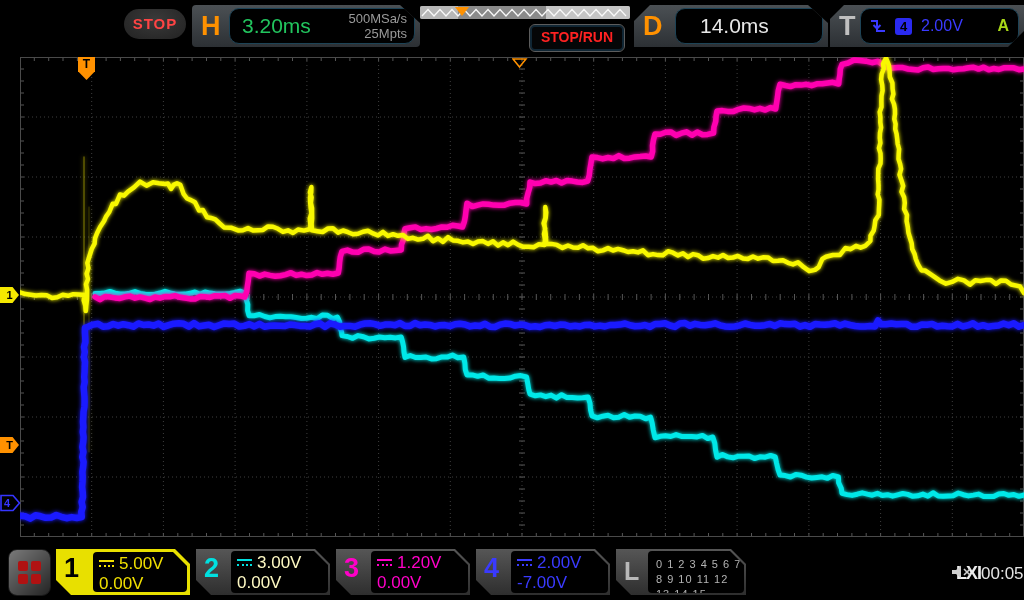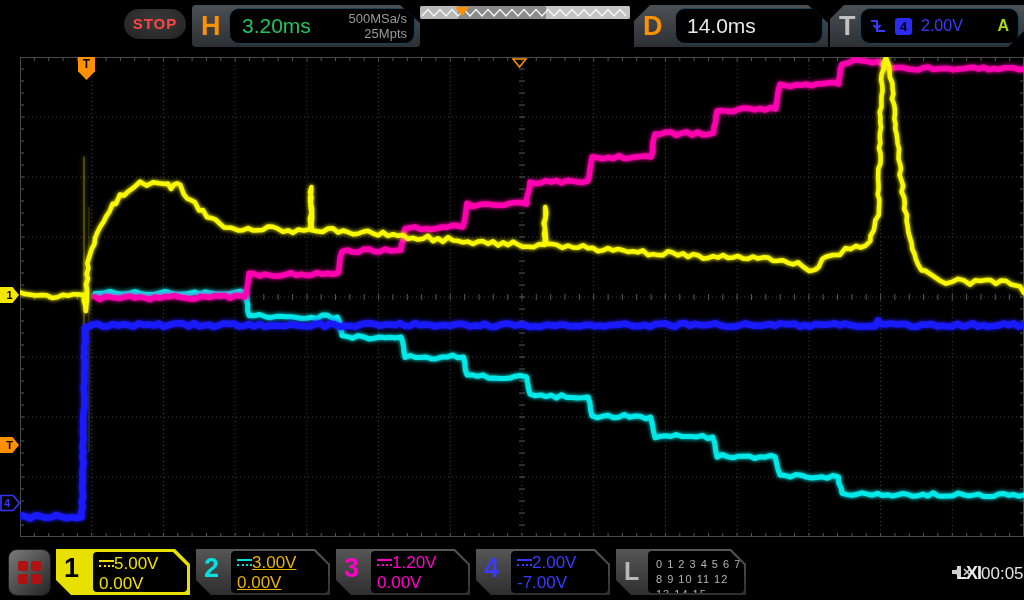--- a/index.html
+++ b/index.html
@@ -17,21 +17,21 @@
   .blk-t{left:830px;width:194px;clip-path:polygon(14px 0,100% 0,100% calc(100% - 16px),calc(100% - 16px) 100%,0 100%,0 14px);}
   .blk-letter{position:absolute;left:9px;top:0;line-height:42px;font-size:27px;font-weight:bold;color:#ff9100;}
   .blk-letter.gray{color:#c0c0c0;}
   .blk-inner{position:absolute;top:3px;bottom:3px;right:5px;background:#000;
         border:1px solid #1d4356;border-radius:10px;}
   .h-inner{left:37px;}
   .d-inner{left:41px;}
   .t-inner{left:30px;display:flex;align-items:center;gap:9px;padding:0 9px;}
   .tb-main{position:absolute;left:12px;top:0;line-height:34px;font-size:21px;color:#22c55e;}
   .sr-stack{position:absolute;right:7px;top:2px;text-align:right;font-size:13px;color:#9a9a9a;line-height:15px;}
-  .d-main{position:absolute;left:11px;top:0;line-height:34px;font-size:21px;color:#e8e8e8;}
+  .d-main{position:absolute;left:24px;top:0;line-height:34px;font-size:21px;color:#e8e8e8;}
   .t-src-badge{width:17px;height:17px;background:#2a2af0;color:#000;font-weight:bold;font-size:13px;
         line-height:17px;text-align:center;border-radius:3px;}
   .t-level{color:#3a3aff;font-size:16px;}
   .t-mode{color:#a8d818;font-size:16px;font-weight:bold;margin-left:auto;}
   .preview{position:absolute;left:420px;top:6px;width:210px;height:13px;background:#8a8a8a;border-radius:2px;}
   .preview .segL{position:absolute;left:0;top:0;bottom:0;width:38px;background:#b7b7b7;border-radius:2px 0 0 2px;}
   .preview .segR{position:absolute;left:126px;right:0;top:0;bottom:0;background:#c4c4c4;border-radius:0 2px 2px 0;}
   .preview svg{position:absolute;left:0;top:0;}
   .ptri{position:absolute;left:35px;top:1px;width:0;height:0;border-left:7px solid transparent;
         border-right:7px solid transparent;border-top:9px solid #ff9100;}
@@ -52,21 +52,21 @@
         background:linear-gradient(135deg,#7a7a7a,#242424);border:1px solid #191919;}
   .menu-grid{position:absolute;left:9px;top:11px;width:23px;height:23px;display:grid;
         grid-template-columns:10px 10px;grid-template-rows:10px 10px;gap:3px;}
   .menu-grid div{background:#b01212;border-radius:2px;}
   .chblk{position:absolute;top:549px;width:134px;height:46px;
         clip-path:polygon(0 0,calc(100% - 15px) 0,100% 15px,100% 100%,15px 100%,0 calc(100% - 15px));}
   .chblk .num{position:absolute;left:8px;top:4px;font-size:27px;font-weight:bold;}
   .chblk .box{position:absolute;left:35px;top:2px;right:2px;bottom:2px;background:#000;border-radius:4px;
         clip-path:polygon(0 0,calc(100% - 14px) 0,100% 14px,100% 100%,0 100%);
         font-size:17px;padding:1px 6px 0 6px;box-sizing:border-box;}
-  .chblk .r1{display:flex;align-items:center;height:21px;}
+  .chblk .r1{display:flex;align-items:center;gap:5px;height:21px;}
   .chblk .r2{text-align:left;height:21px;line-height:20px;}
   .dc-icon{display:inline-block;width:15px;}
   .dc-icon .s{height:0;border-top:2px solid currentColor;margin-bottom:3px;}
   .dc-icon .d{height:0;border-top:2px dotted currentColor;}
   .graytab{background:linear-gradient(#565656,#2e2e2e);}
   .lablk{position:absolute;left:616px;top:549px;width:130px;height:46px;
         clip-path:polygon(0 0,calc(100% - 15px) 0,100% 15px,100% 100%,15px 100%,0 calc(100% - 15px));}
   .lablk .lnum{position:absolute;left:8px;top:8px;font-size:25px;font-weight:bold;color:#b8b8b8;}
   .lablk .box{position:absolute;left:32px;top:2px;right:2px;bottom:2px;background:#000;border-radius:4px;
         clip-path:polygon(0 0,calc(100% - 14px) 0,100% 14px,100% 100%,0 100%);
@@ -95,20 +95,21 @@
 
   <div class="preview">
     <div class="segL"></div>
     <div class="segR"></div>
     <svg id="zigzag" width="210" height="13">
         <polyline points="2,10 8,3.5 14,10 20,3.5 26,10 32,3.5 38,10 44,3.5 50,10 56,3.5 62,10 68,3.5 74,10 80,3.5 86,10 92,3.5 98,10 104,3.5 110,10 116,3.5 122,10 128,3.5 134,10 140,3.5 146,10 152,3.5 158,10 164,3.5 170,10 176,3.5 182,10 188,3.5 194,10 200,3.5 206,10" fill="none" stroke="#f8f8f8" stroke-width="1.3"></polyline>
       </svg>
     <div class="ptri"></div>
   </div>
 
+  <div class="tbtn stoprun">STOP/RUN</div>
 
   <div class="blk blk-d">
     <span class="blk-letter">D</span>
     <div class="blk-inner d-inner">
       <span class="d-main">14.0ms</span>
     </div>
   </div>
 
   <div class="blk blk-t">
     <span class="blk-letter gray">T</span>
@@ -518,21 +519,21 @@
             <span class="d" style="display:block;"></span>
           </span>
         <span>5.00V</span>
         </div>
       <div class="r2">0.00V</div>
     </div>
   </div>
 
   <div class="chblk graytab" style="left:196px;">
     <div class="num" style="color:#00e0e0;">2</div>
-    <div class="box" style="color:#eab308;text-decoration:underline;">
+    <div class="box" style="color:#fef9c3;">
       <div class="r1">
           <span class="dc-icon" style="color:#00e0e0;">
             <span class="s" style="display:block;"></span>
             <span class="d" style="display:block;"></span>
           </span>
         <span>3.00V</span>
         </div>
       <div class="r2">0.00V</div>
     </div>
   </div>

